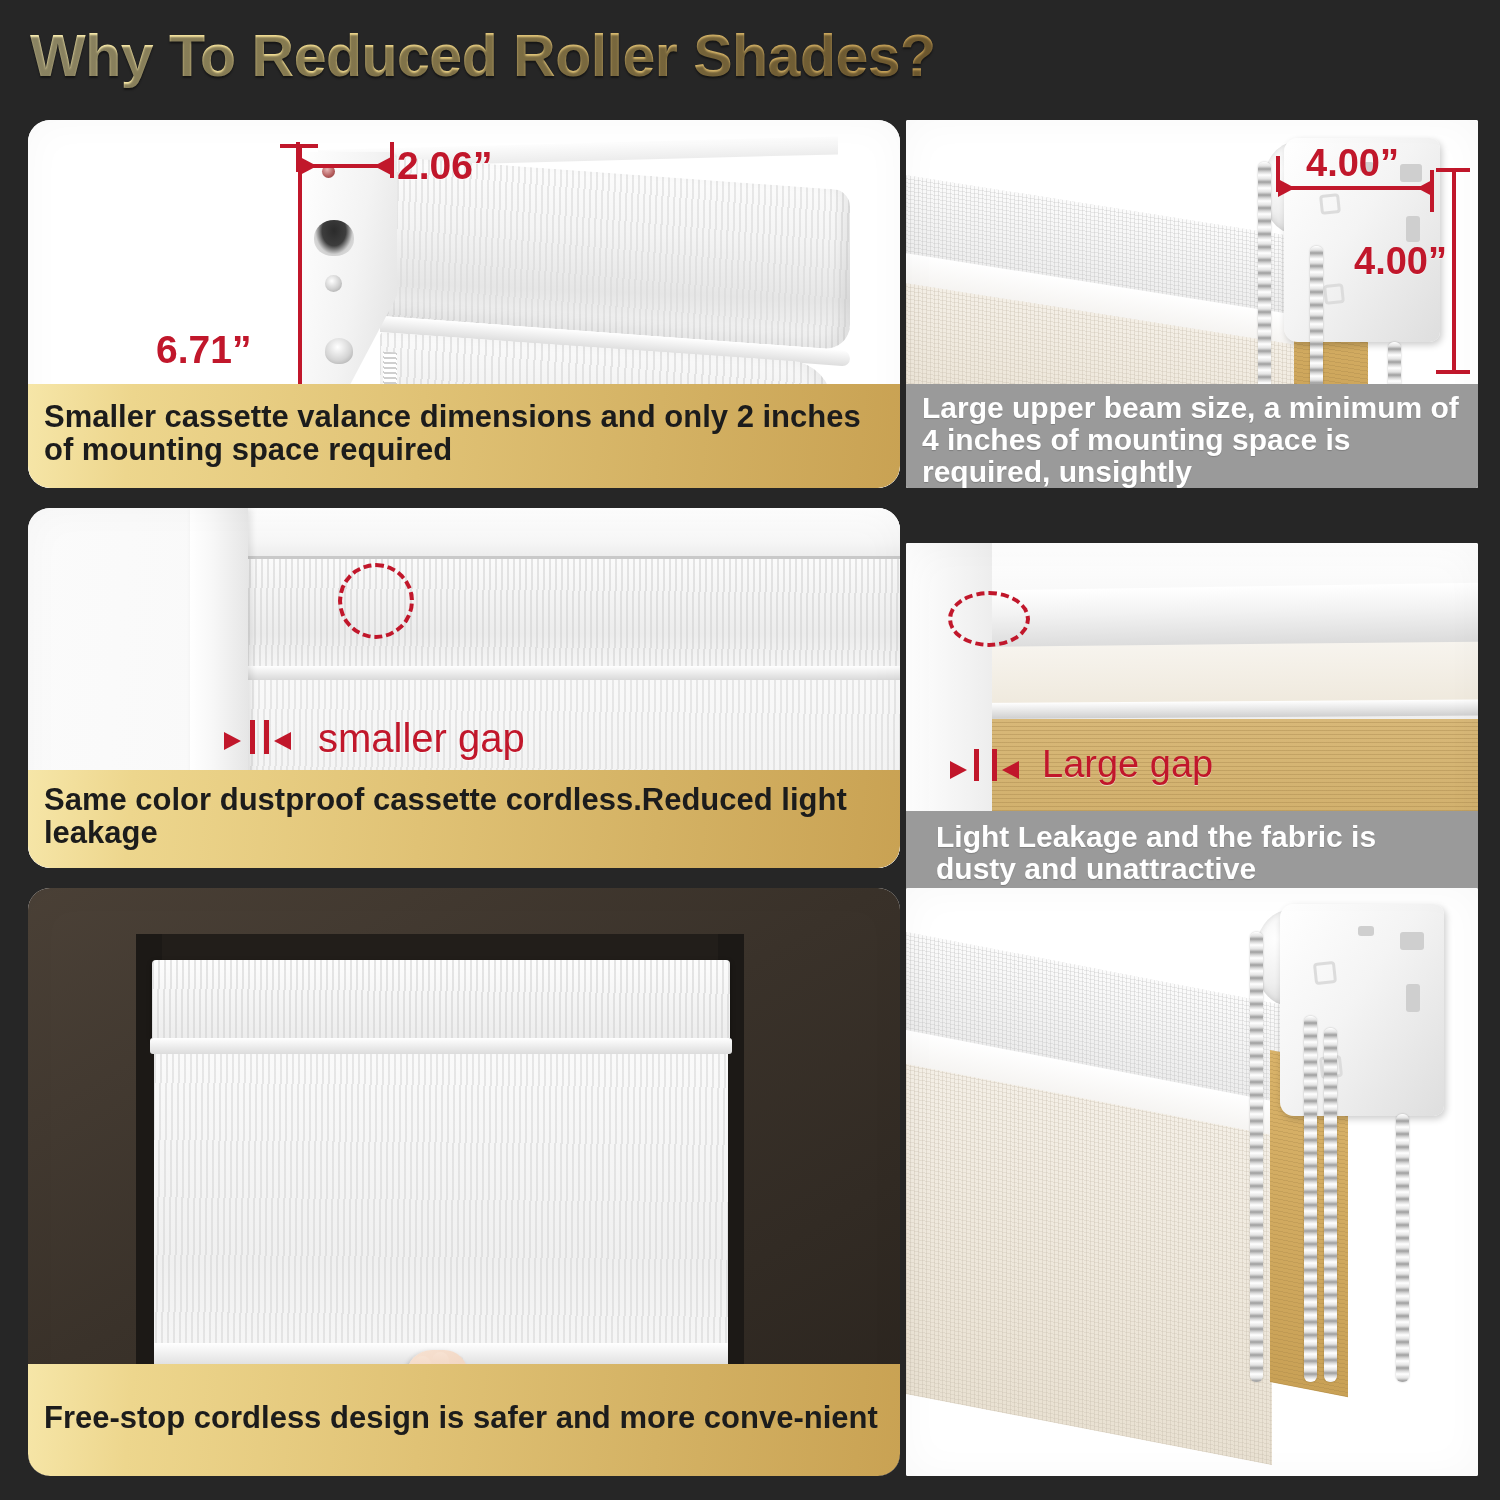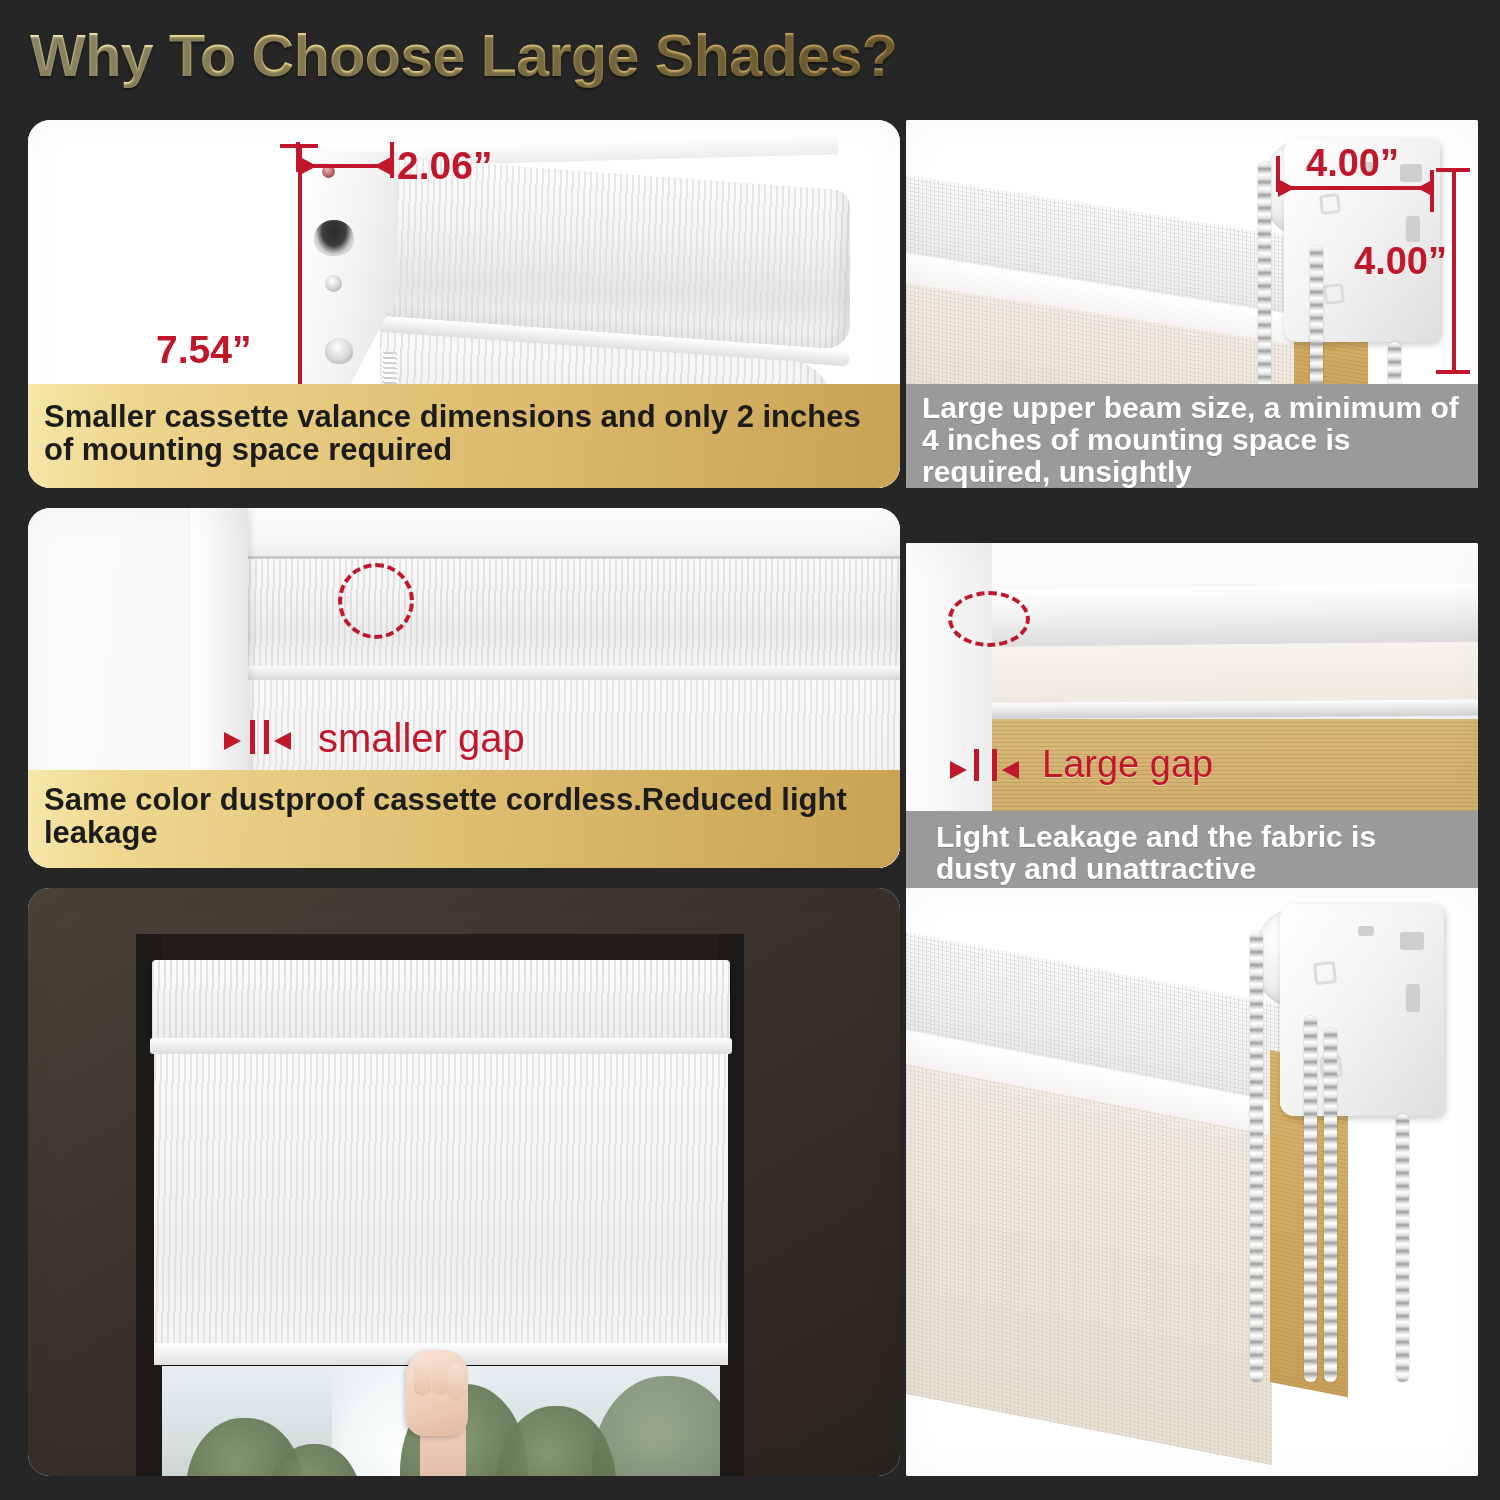--- a/index.html
+++ b/index.html
@@ -281,21 +281,21 @@
 
   
   .soft { position:absolute; inset:0; pointer-events:none;
     box-shadow: inset 0 0 40px rgba(0,0,0,0.03); }
 </style>
 </head>
 <body>
 
 <div class="page">
 
-  <h1 class="title">Why To Choose Large Shades?</h1>
+  <h1 class="title">Why To Reduced Roller Shades?</h1>
 
   <div class="grid">
 
     <div class="panel left" style="left:28px; top:120px; width:872px; height:368px;">
       <div class="photo">
         <div class="p1bg"></div>
         <div class="p1-top"></div>
         <div class="p1-shell"></div>
         <div class="p1-lip"></div>
         <div class="p1-roller"></div>
@@ -309,21 +309,21 @@
         <div class="dim-line" style="left:270px; top:44px; width:96px; height:4px;"></div>
         <div class="tick" style="left:268px; top:22px; width:4px; height:30px;"></div>
         <div class="tick" style="left:362px; top:22px; width:4px; height:36px;"></div>
         <div class="arrow-r" style="left:272px; top:37px;"></div>
         <div class="arrow-l" style="left:346px; top:37px;"></div>
         <div class="dim-label" style="left:369px; top:24px; font-size:39px;">2.06”</div>
 
         <div class="dim-line" style="left:270px; top:26px; width:4px; height:320px;"></div>
         <div class="tick" style="left:252px; top:24px; width:38px; height:4px;"></div>
         <div class="tick" style="left:252px; top:342px; width:38px; height:4px;"></div>
-        <div class="dim-label" style="left:128px; top:208px; font-size:39px;">7.54”</div>
+        <div class="dim-label" style="left:128px; top:208px; font-size:39px;">6.71”</div>
 
         <div class="soft"></div>
       </div>
       <div class="cap gold" style="height:104px;">
         <span>Smaller cassette valance dimensions and only 2 inches of mounting space required</span>
       </div>
     </div>
 
     <div class="panel right" style="left:906px; top:120px; width:572px; height:368px;">
       <div class="photo">
@@ -442,20 +442,23 @@
         <div class="p5-handle"></div>
 
         <div class="p5-arm"></div>
         <div class="p5-hand"></div>
         <div class="p5-finger" style="left:386px; top:468px; width:17px; height:40px;"></div>
         <div class="p5-finger" style="left:404px; top:464px; width:17px; height:44px;"></div>
         <div class="p5-finger" style="left:420px; top:476px; width:16px; height:36px;"></div>
 
         <div class="soft"></div>
       </div>
+      <div class="cap gold" style="height:112px;">
+        <span>Free-stop cordless design is safer and more conve-nient</span>
+      </div>
     </div>
 
     <div class="panel right" style="left:906px; top:888px; width:572px; height:588px;">
       <div class="photo">
         <div class="c-wrap"></div>
         <div class="c-top" style="left:-20px; top:40px; width:440px; height:120px; transform:skewY(11deg); transform-origin:left top;"></div>
         <div class="c-band" style="left:-20px; top:138px; width:440px; height:46px; transform:skewY(11deg); transform-origin:left top;"></div>
         <div class="c-fab" style="left:-20px; top:172px; width:386px; height:330px; transform:skewY(11deg); transform-origin:left top;"></div>
         <div class="c-tan" style="left:364px; top:162px; width:78px; height:332px; transform:skewY(11deg); transform-origin:left top;"></div>
 

